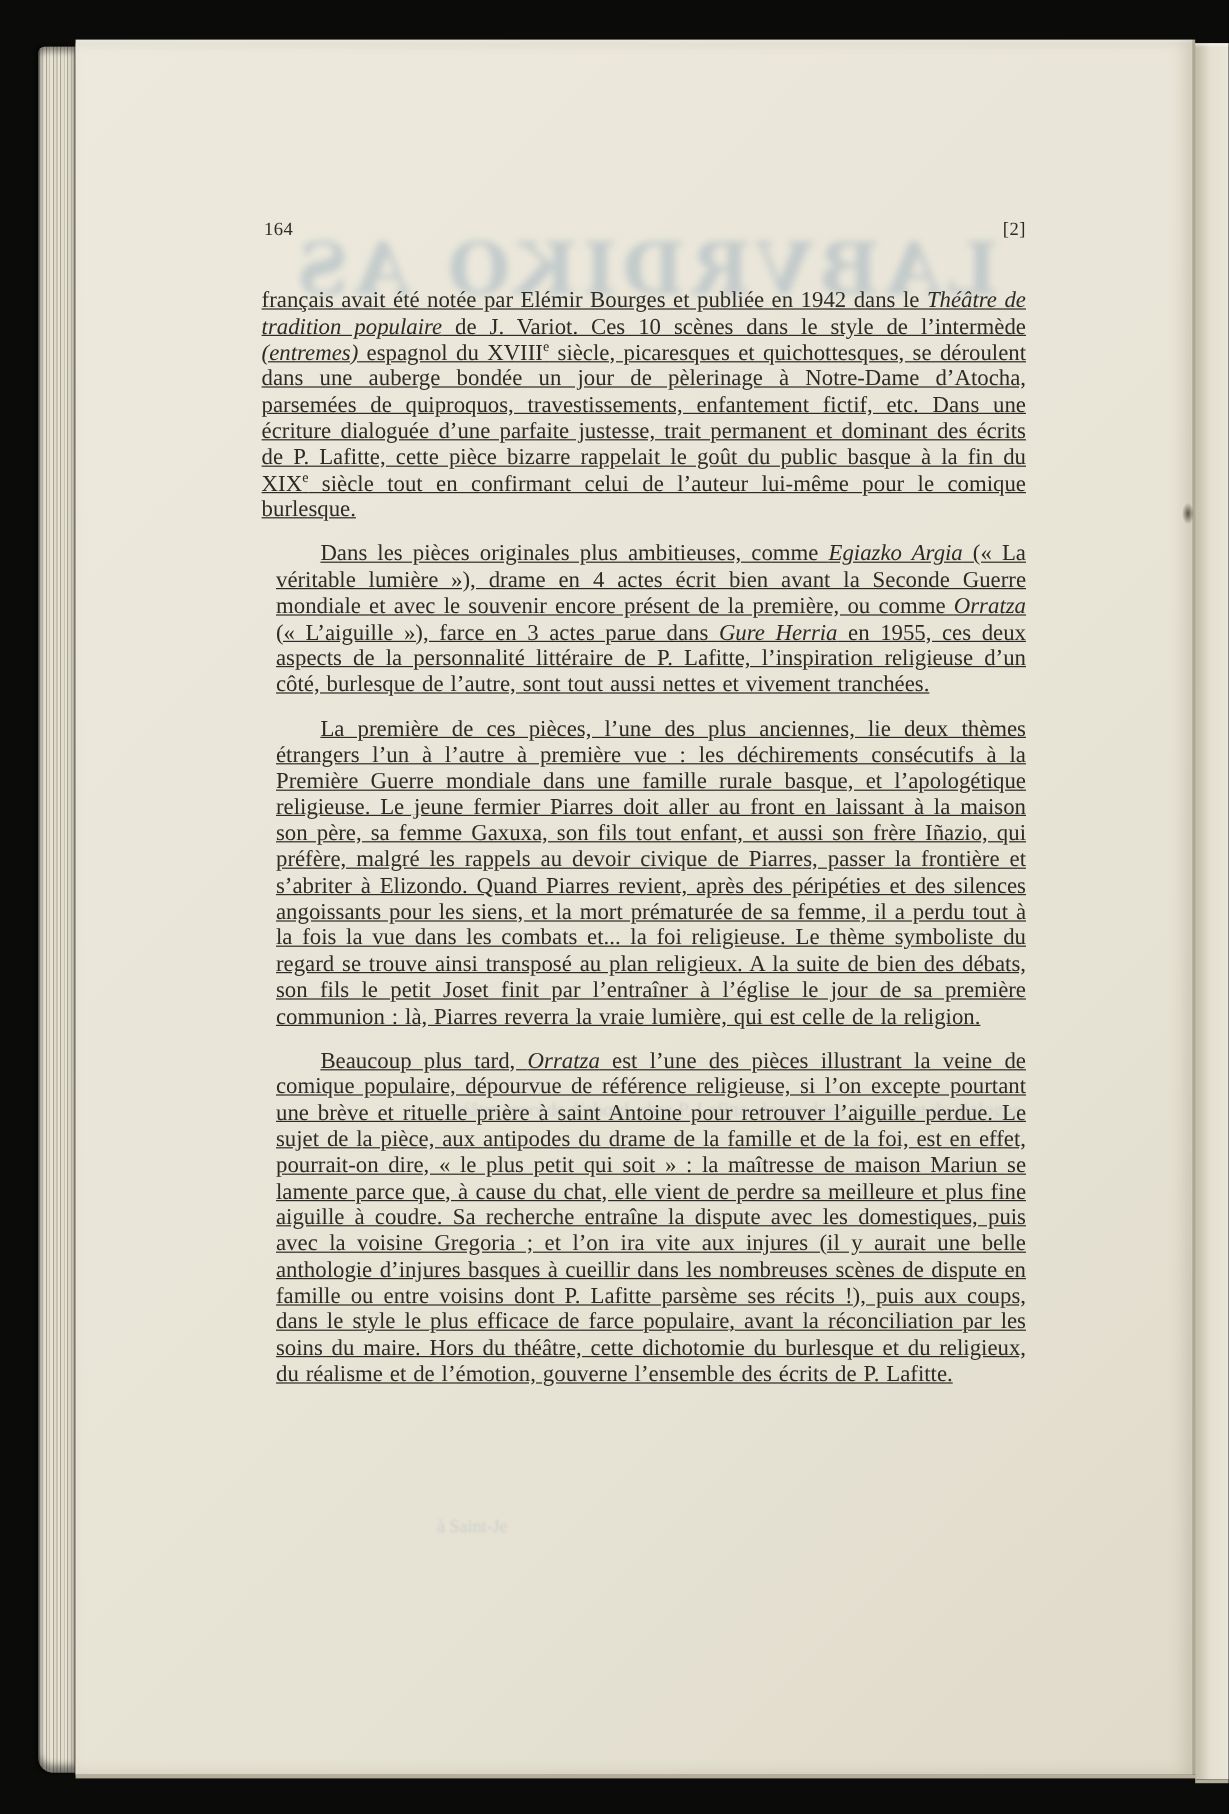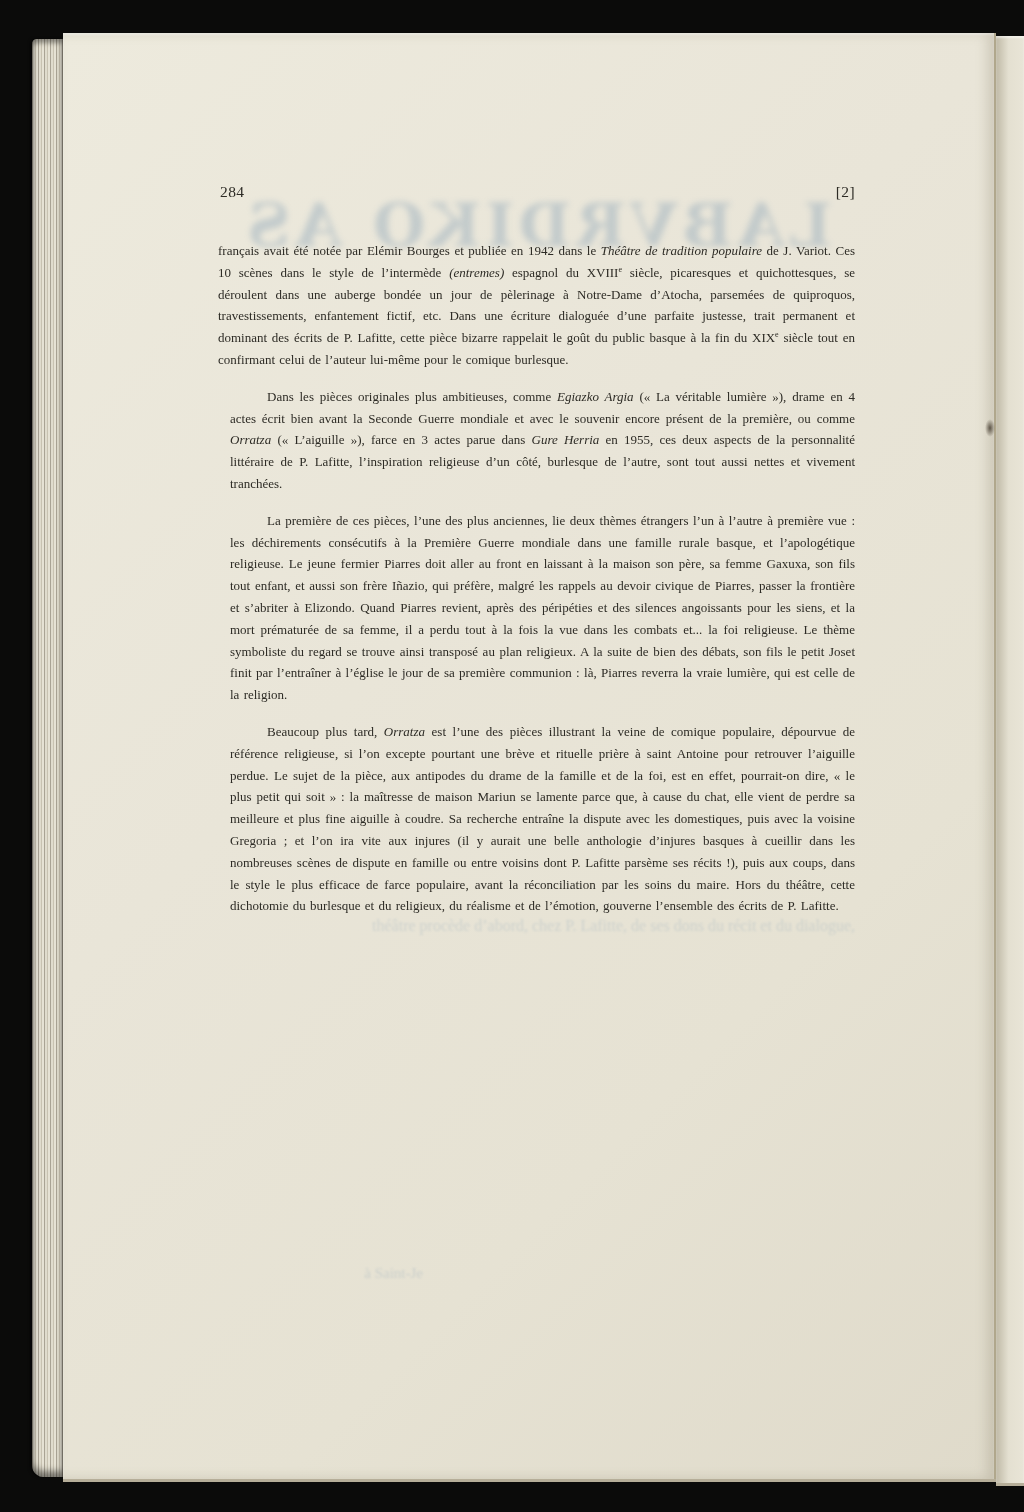--- a/index.html
+++ b/index.html
@@ -61,22 +61,23 @@
     color:#2d2b25;
   }
   .header {
     position:relative; height:20px; margin-bottom:37px;
     font-size:15.5px; letter-spacing:.4px;
   }
   .pnum   { position:absolute; left:2px; }
   .rtitle { position:absolute; left:50%; transform:translateX(-50%); white-space:nowrap; }
   .refmark{ position:absolute; right:0; }
   .body-text {
-    font-size:13px; line-height:21.8px; text-align:justify;
+    font-size:19px; line-height:21.8px; text-align:justify;
     word-spacing:1px;
+    text-decoration:underline;
   }
   .body-text p { margin:0; }
   .body-text p + p { margin-top:15px; }
   .body-text p.indent { text-indent:37px;margin-left:12px; }
   .body-text em { font-style:italic; }
   .body-text sup { font-size:.62em; line-height:0; vertical-align:super; }
 </style>
 </head>
 <body>
 
@@ -87,21 +88,21 @@
   <div class="page">
 
     <div class="ghost-band">LABVRDIKO AS</div>
 
     <div class="ghost-line mid">théâtre procède d’abord, chez P. Lafitte, de ses dons du récit et du dialogue,</div>
 
     <div class="ghost-line bottom">à Saint-Je</div>
 
     <div class="text-block">
       <div class="header">
-        <span class="pnum">284</span>
+        <span class="pnum">164</span>
         <span class="refmark">[2]</span>
       </div>
       <div class="body-text">
           <p><span>français avait été notée par Elémir Bourges et publiée en 1942 dans le </span><em>Théâtre de tradition populaire</em><span> de J. Variot. Ces 10 scènes dans le style de l’intermède </span><em>(entremes)</em><span> espagnol du XVIII</span><sup>e</sup><span> siècle, picaresques et quichottesques, se déroulent dans une auberge bondée un jour de pèlerinage à Notre-Dame d’Atocha, parsemées de quiproquos, travestissements, enfantement fictif, etc. Dans une écriture dialoguée d’une parfaite justesse, trait permanent et dominant des écrits de P. Lafitte, cette pièce bizarre rappelait le goût du public basque à la fin du XIX</span><sup>e</sup><span> siècle tout en confirmant celui de l’auteur lui-même pour le comique burlesque.</span></p>
           <p class="indent"><span>Dans les pièces originales plus ambitieuses, comme </span><em>Egiazko Argia</em><span> (« La véritable lumière »), drame en 4 actes écrit bien avant la Seconde Guerre mondiale et avec le souvenir encore présent de la première, ou comme </span><em>Orratza</em><span> (« L’aiguille »), farce en 3 actes parue dans </span><em>Gure Herria</em><span> en 1955, ces deux aspects de la personnalité littéraire de P. Lafitte, l’inspiration religieuse d’un côté, burlesque de l’autre, sont tout aussi nettes et vivement tranchées.</span></p>
           <p class="indent"><span>La première de ces pièces, l’une des plus anciennes, lie deux thèmes étrangers l’un à l’autre à première vue : les déchirements consécutifs à la Première Guerre mondiale dans une famille rurale basque, et l’apologétique religieuse. Le jeune fermier Piarres doit aller au front en laissant à la maison son père, sa femme Gaxuxa, son fils tout enfant, et aussi son frère Iñazio, qui préfère, malgré les rappels au devoir civique de Piarres, passer la frontière et s’abriter à Elizondo. Quand Piarres revient, après des péripéties et des silences angoissants pour les siens, et la mort prématurée de sa femme, il a perdu tout à la fois la vue dans les combats et... la foi religieuse. Le thème symboliste du regard se trouve ainsi transposé au plan religieux. A la suite de bien des débats, son fils le petit Joset finit par l’entraîner à l’église le jour de sa première communion : là, Piarres reverra la vraie lumière, qui est celle de la religion.</span></p>
           <p class="indent"><span>Beaucoup plus tard, </span><em>Orratza</em><span> est l’une des pièces illustrant la veine de comique populaire, dépourvue de référence religieuse, si l’on excepte pourtant une brève et rituelle prière à saint Antoine pour retrouver l’aiguille perdue. Le sujet de la pièce, aux antipodes du drame de la famille et de la foi, est en effet, pourrait-on dire, « le plus petit qui soit » : la maîtresse de maison Mariun se lamente parce que, à cause du chat, elle vient de perdre sa meilleure et plus fine aiguille à coudre. Sa recherche entraîne la dispute avec les domestiques, puis avec la voisine Gregoria ; et l’on ira vite aux injures (il y aurait une belle anthologie d’injures basques à cueillir dans les nombreuses scènes de dispute en famille ou entre voisins dont P. Lafitte parsème ses récits !), puis aux coups, dans le style le plus efficace de farce populaire, avant la réconciliation par les soins du maire. Hors du théâtre, cette dichotomie du burlesque et du religieux, du réalisme et de l’émotion, gouverne l’ensemble des écrits de P. Lafitte.</span></p>
         </div>
     </div>
 

